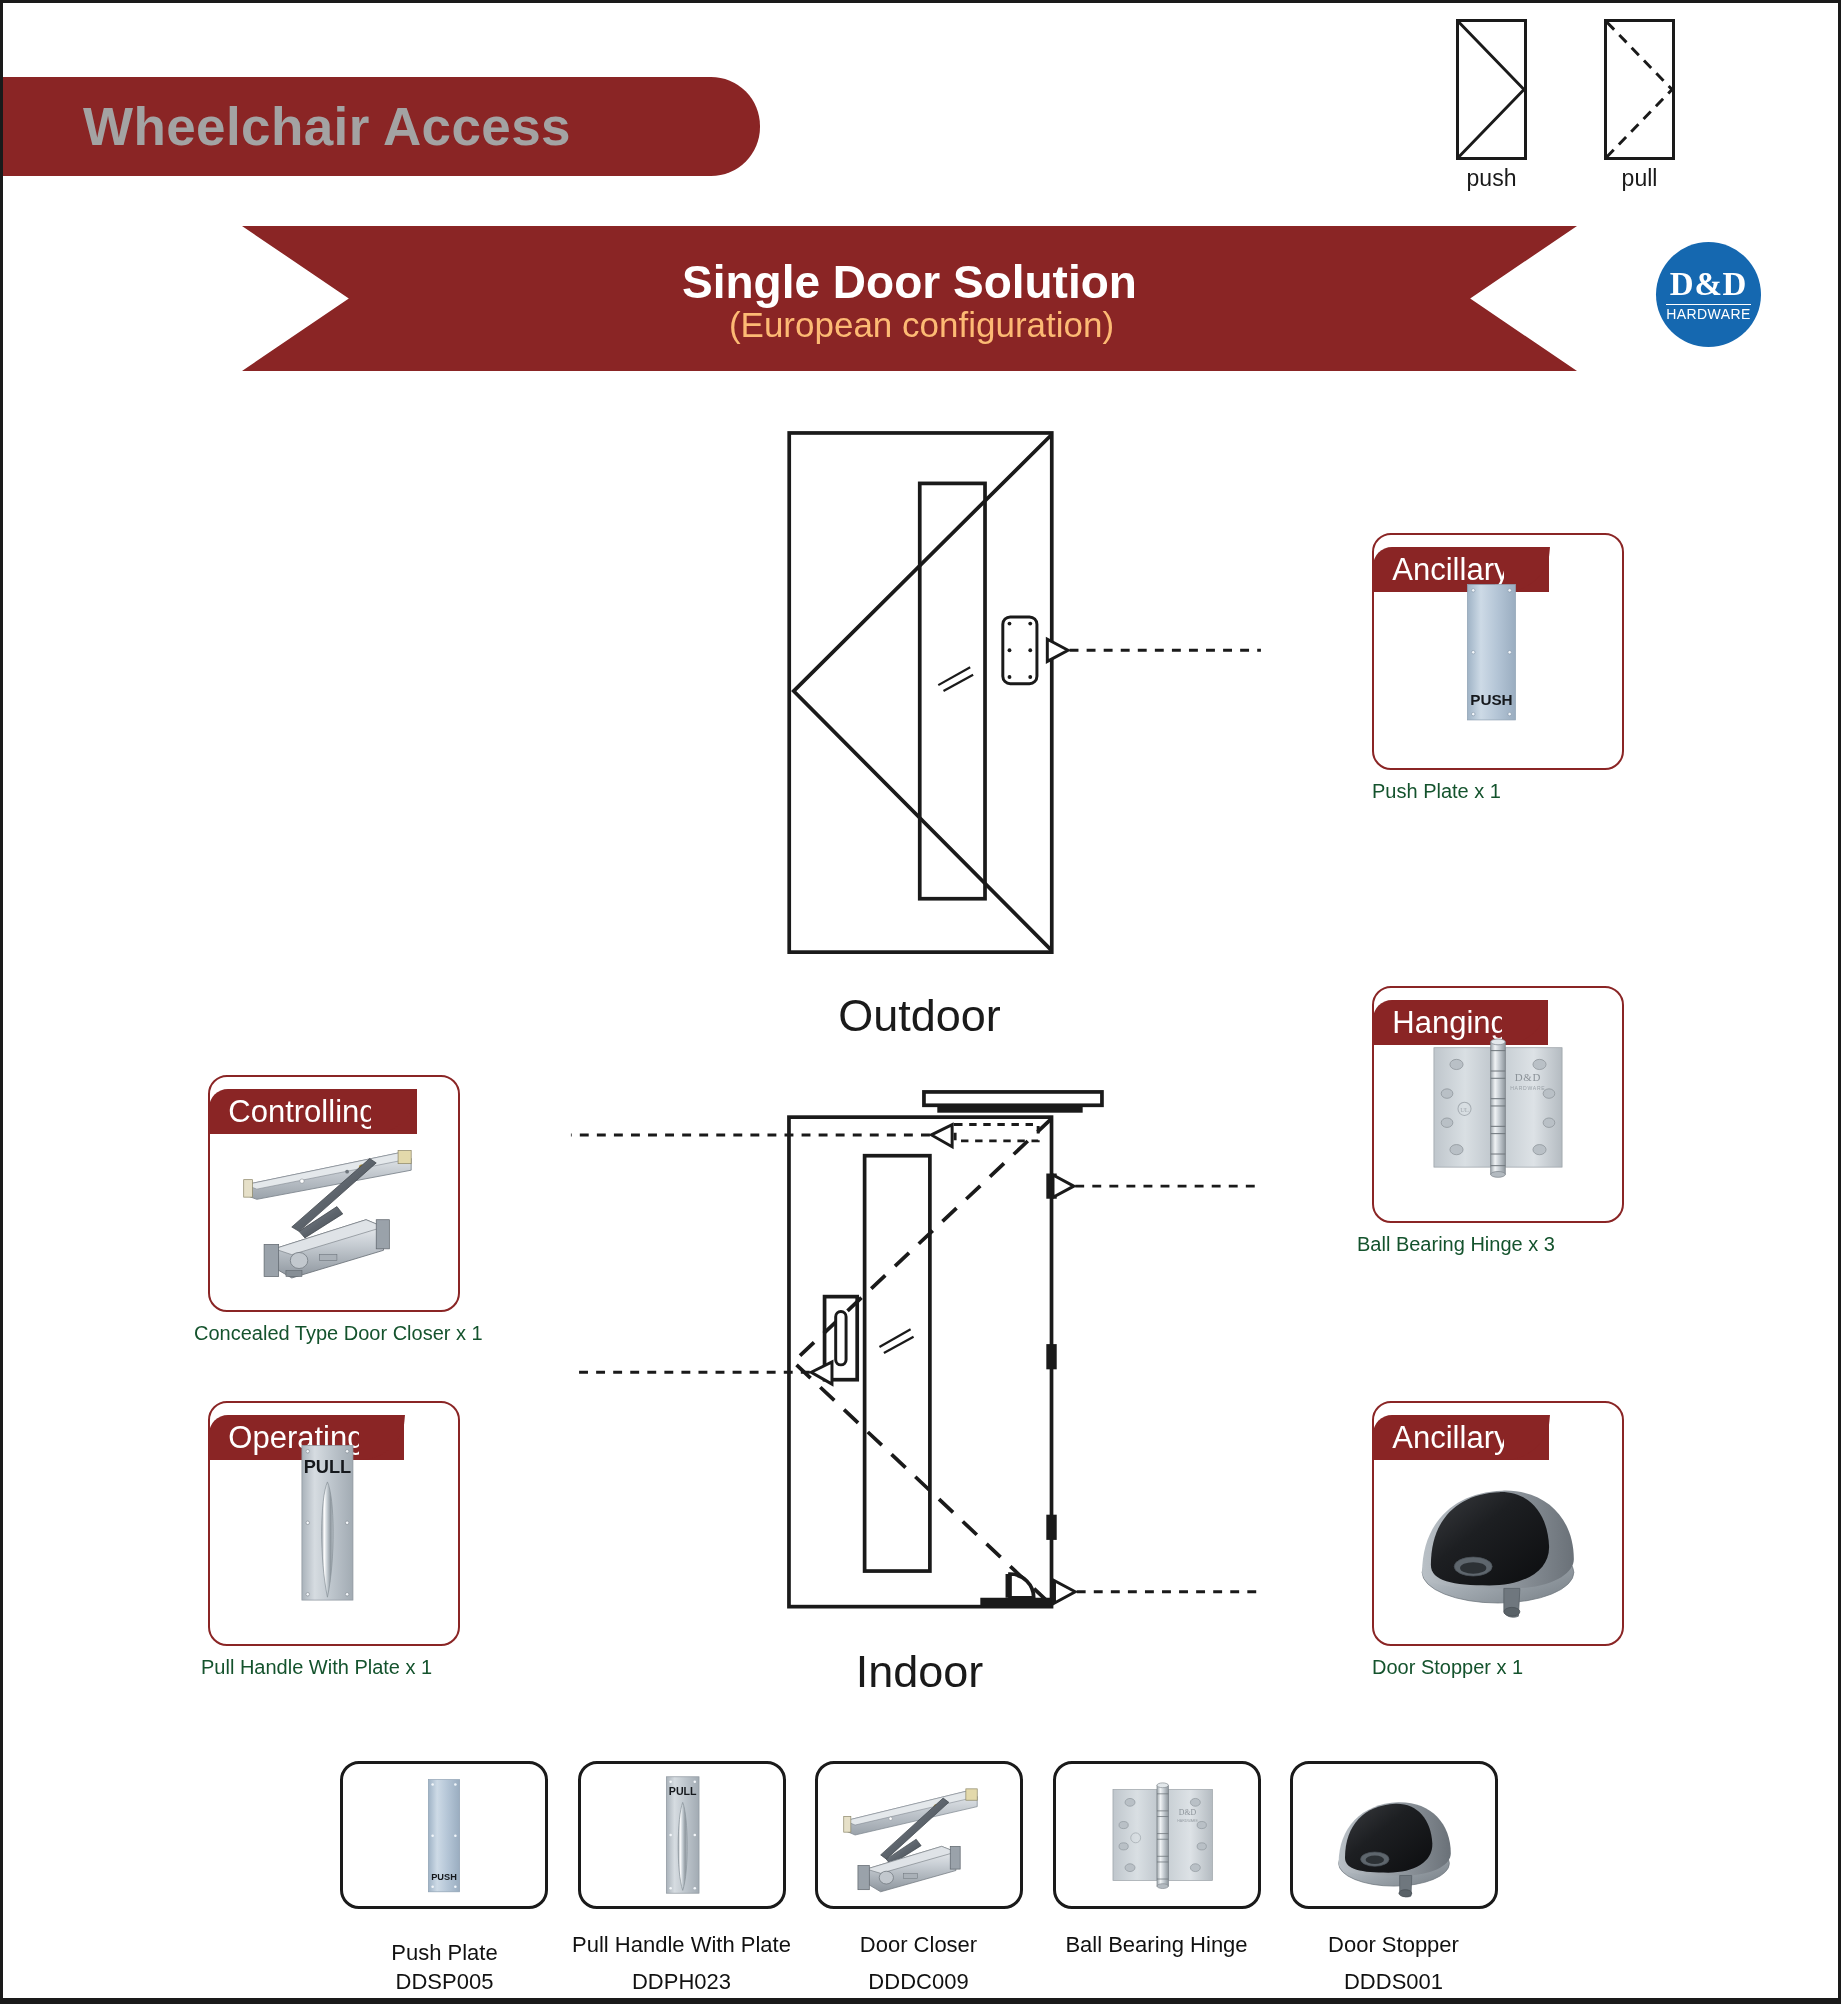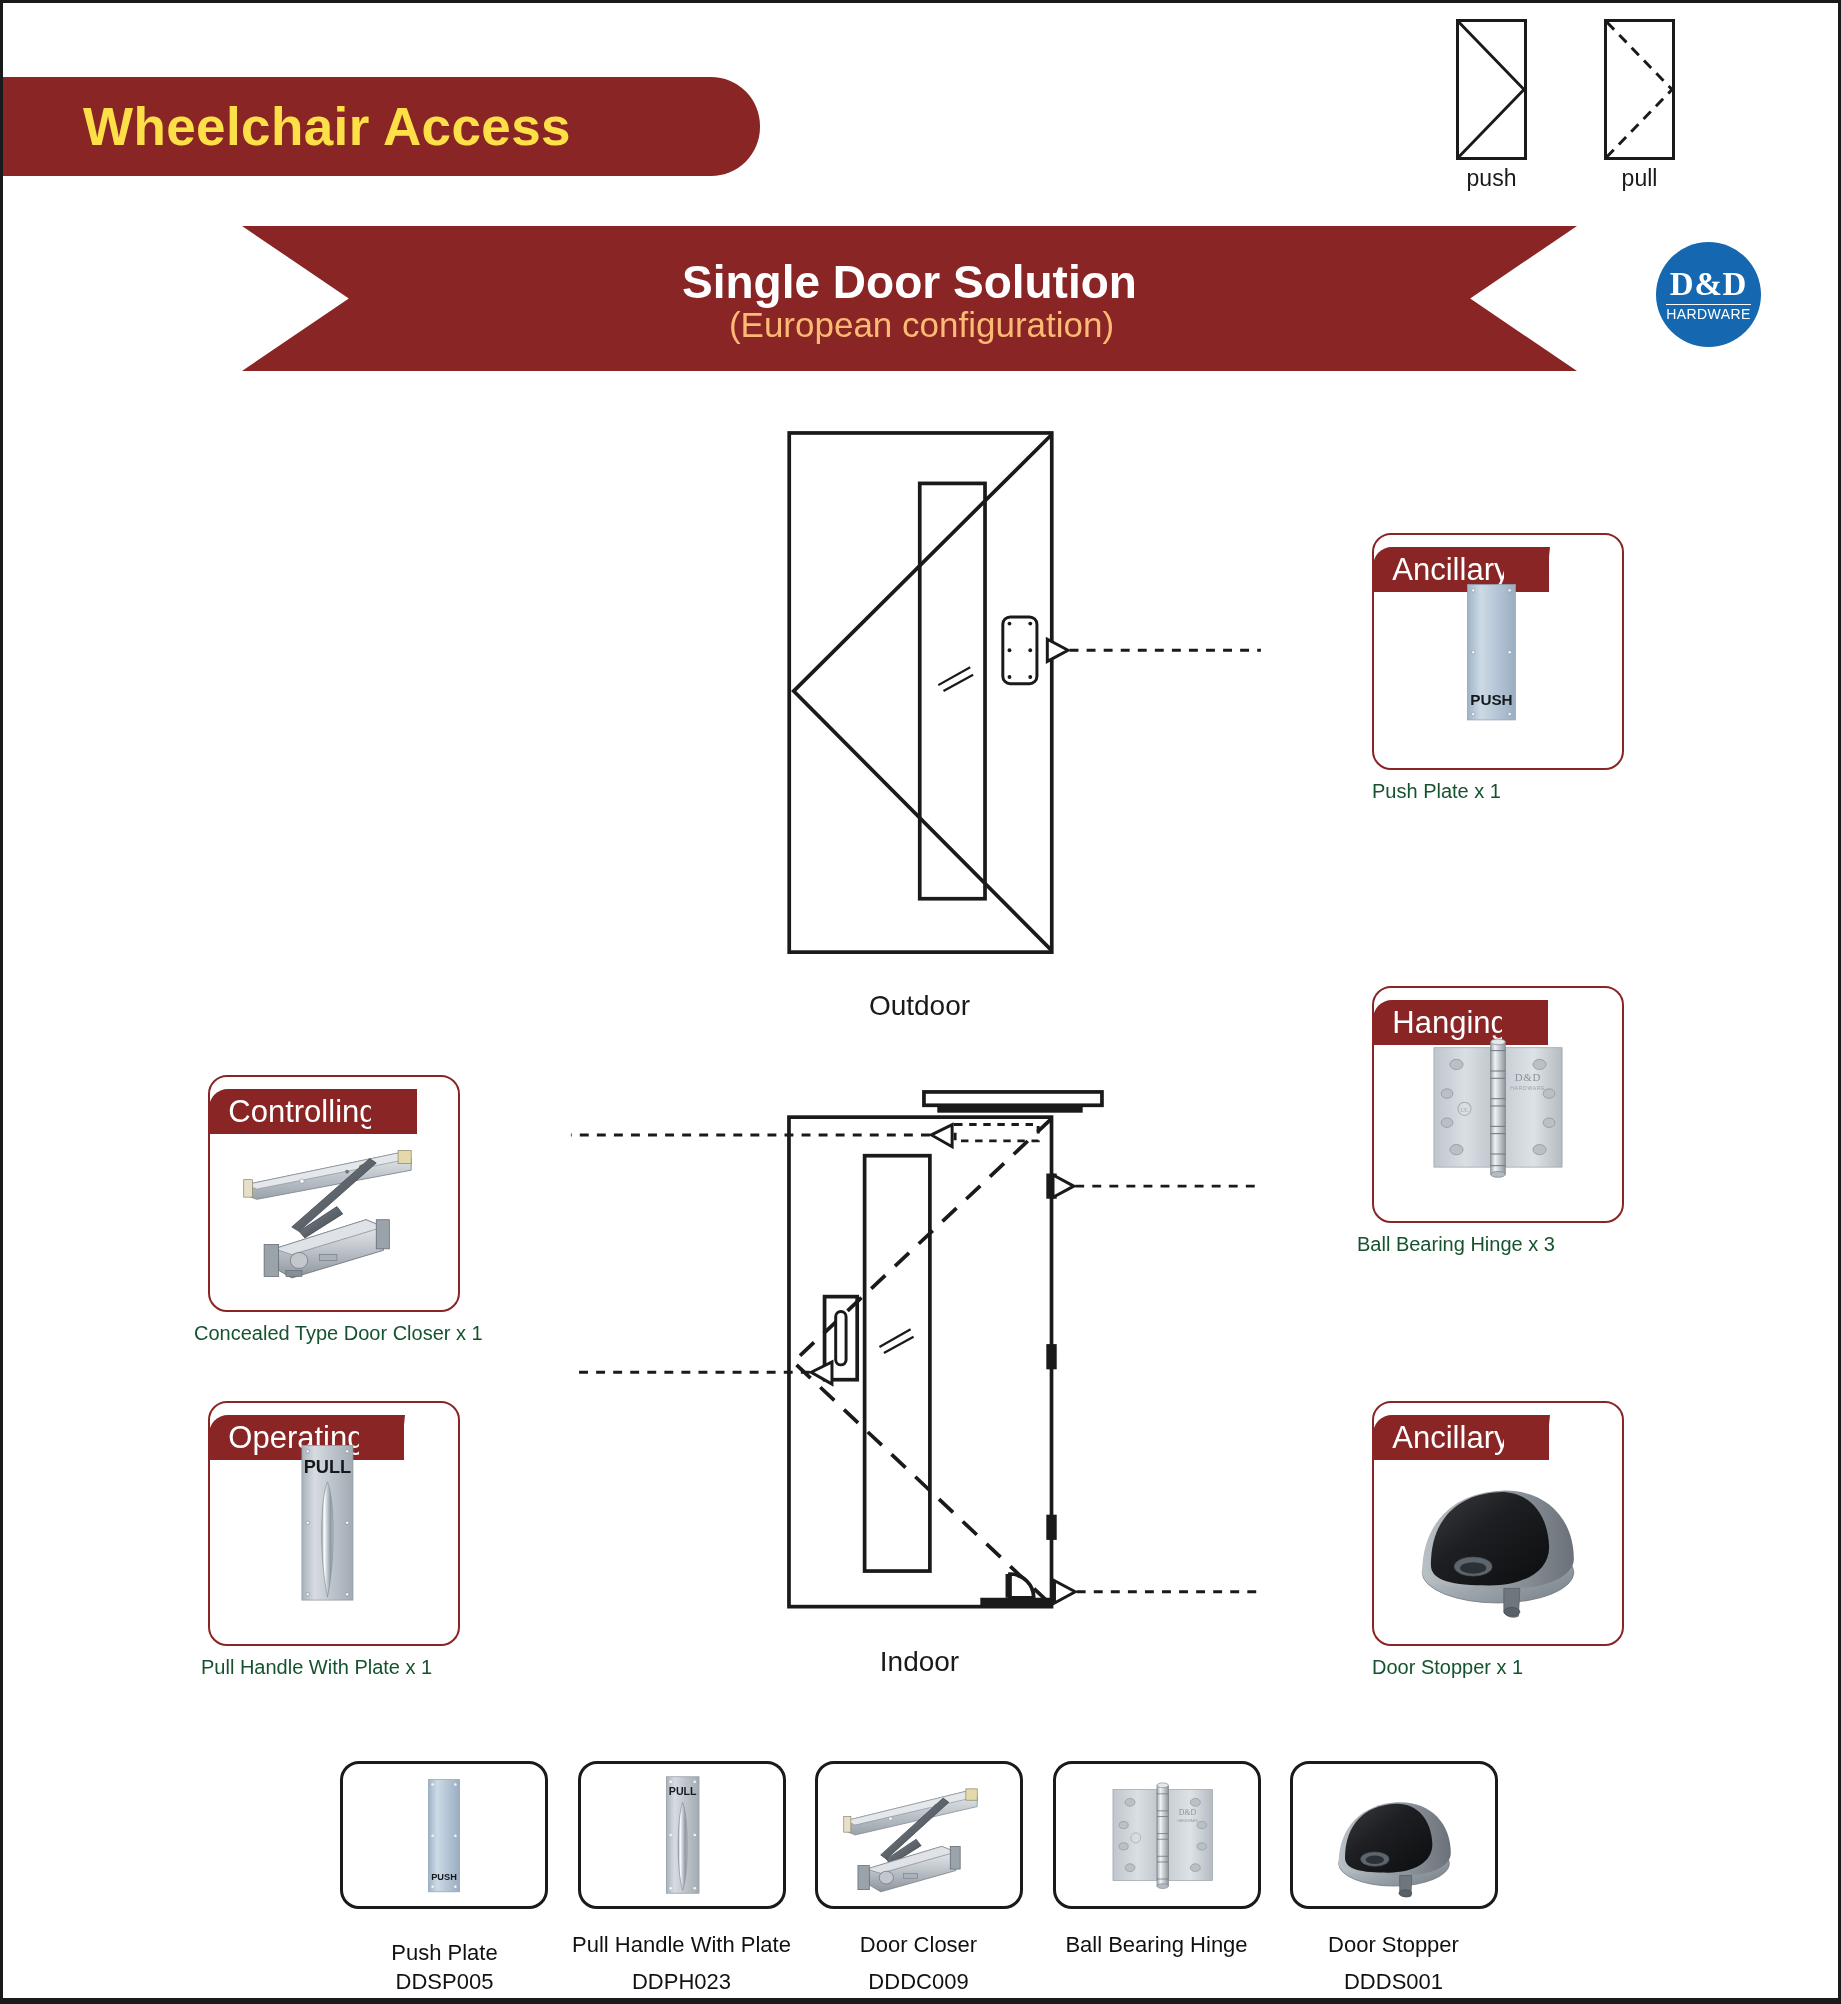--- a/index.html
+++ b/index.html
@@ -19,21 +19,21 @@
   }
 
   
   .pill{
     position:absolute;left:0px;top:74px;width:757px;height:99px;
     background:#8a2525;
     border-top-right-radius:49px;border-bottom-right-radius:49px;
     display:flex;align-items:center;
   }
   .pill-label{
-    color:#fde047;font-size:53px;font-weight:bold;letter-spacing:0.4px;
+    color:#a3a3a3;font-size:53px;font-weight:bold;letter-spacing:0.4px;
     margin-left:80px;white-space:nowrap;
     font-family:"Liberation Sans", sans-serif;
   }
 
   
   .legend{position:absolute;left:1450px;top:16.3px;width:282px;height:178px;}
   .legend-item{position:absolute;top:0;width:77px;text-align:center;}
   .legend-item.push{left:0px;}
   .legend-item.pull{left:148px;}
   .legend-box{
@@ -75,21 +75,21 @@
   .logo-sub{
     color:#fff;font-family:"Liberation Sans", sans-serif;
     font-size:14px;line-height:1;letter-spacing:0.4px;margin-top:2.2px;
     border-top:1.5px solid #fff;padding-top:2.2px;
   }
 
   
   .door-wrap{position:absolute;}
   .door-label{
     position:absolute;text-align:center;width:267px;
-    font-size:28px;color:#1a1a1a;font-family:"Liberation Sans", sans-serif;
+    font-size:45px;color:#1a1a1a;font-family:"Liberation Sans", sans-serif;
   }
 
   
   .callout{
     position:absolute;box-sizing:border-box;
     border:2.2px solid #8a2525;border-radius:19px;background:#fff;
   }
   .callout-tab{
     position:absolute;left:-0.7px;top:-0.7px;height:45px;
     background:#8a2525;

